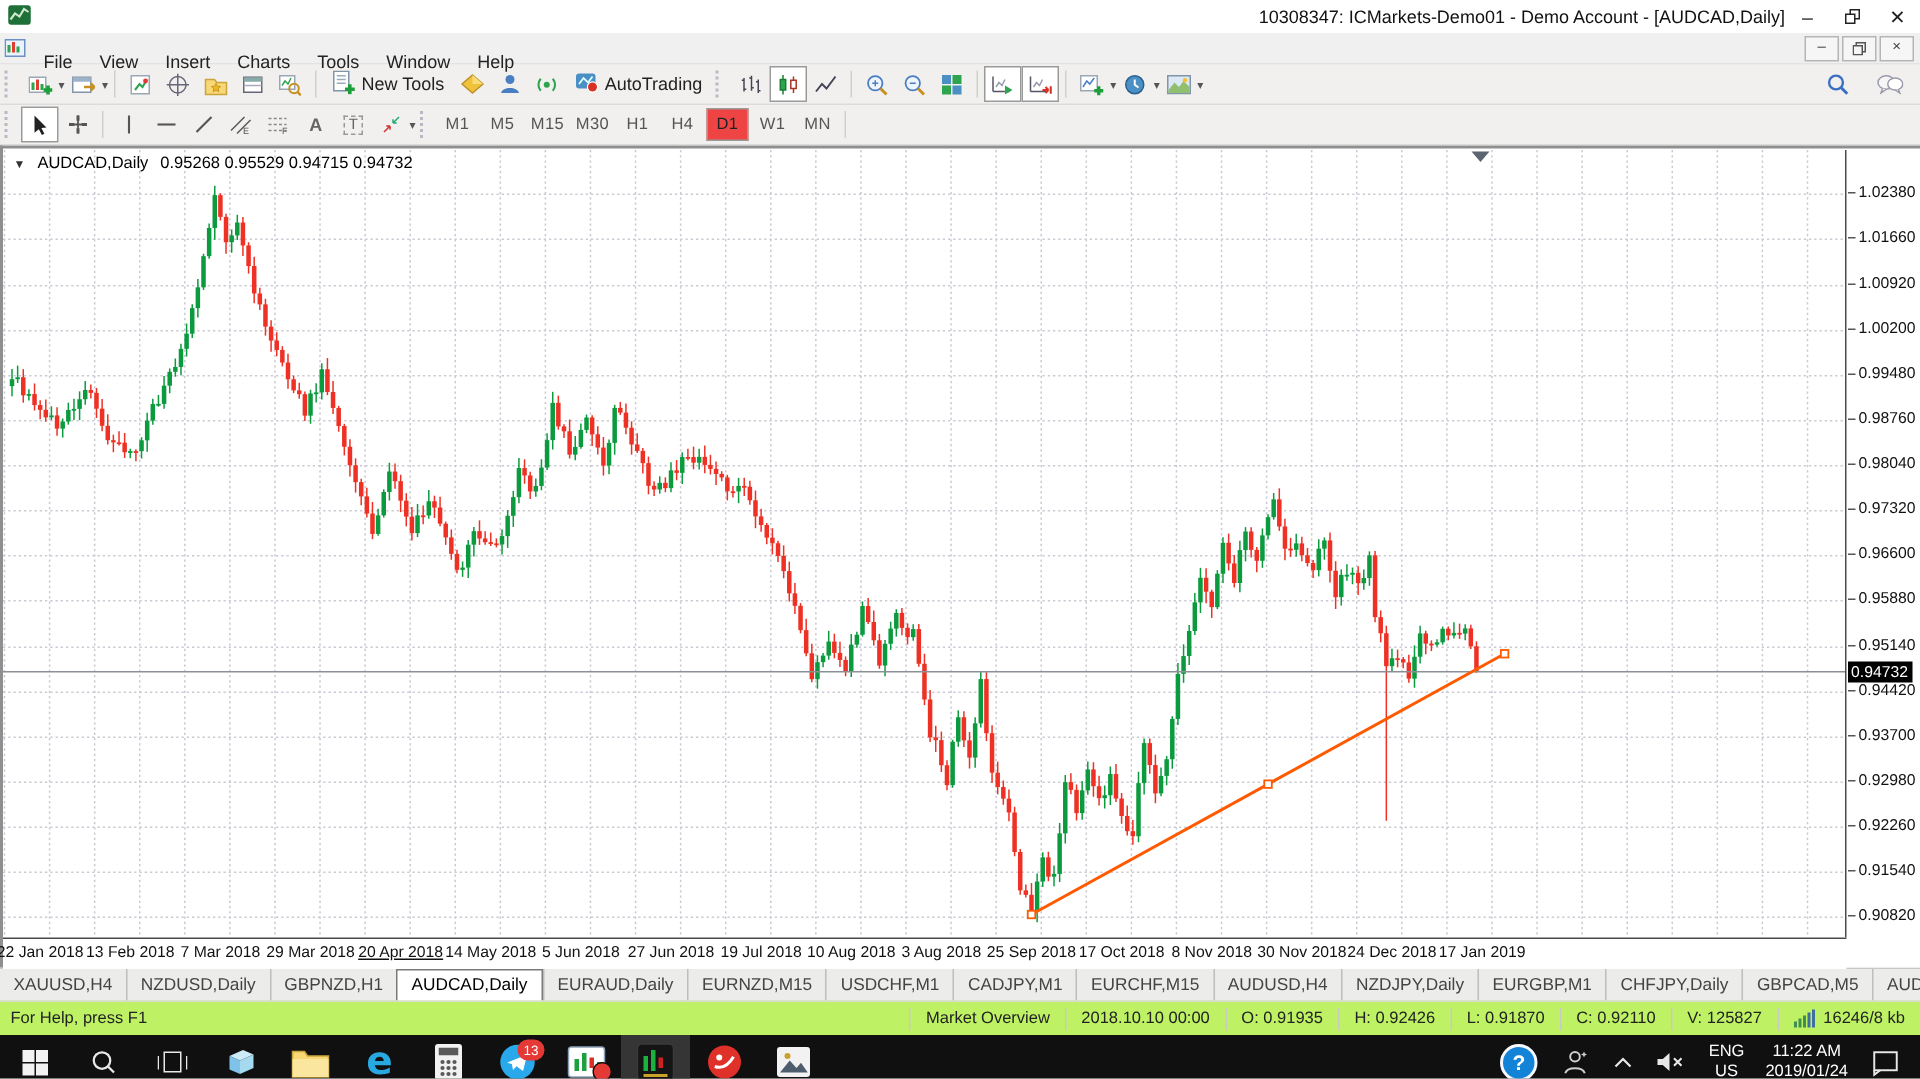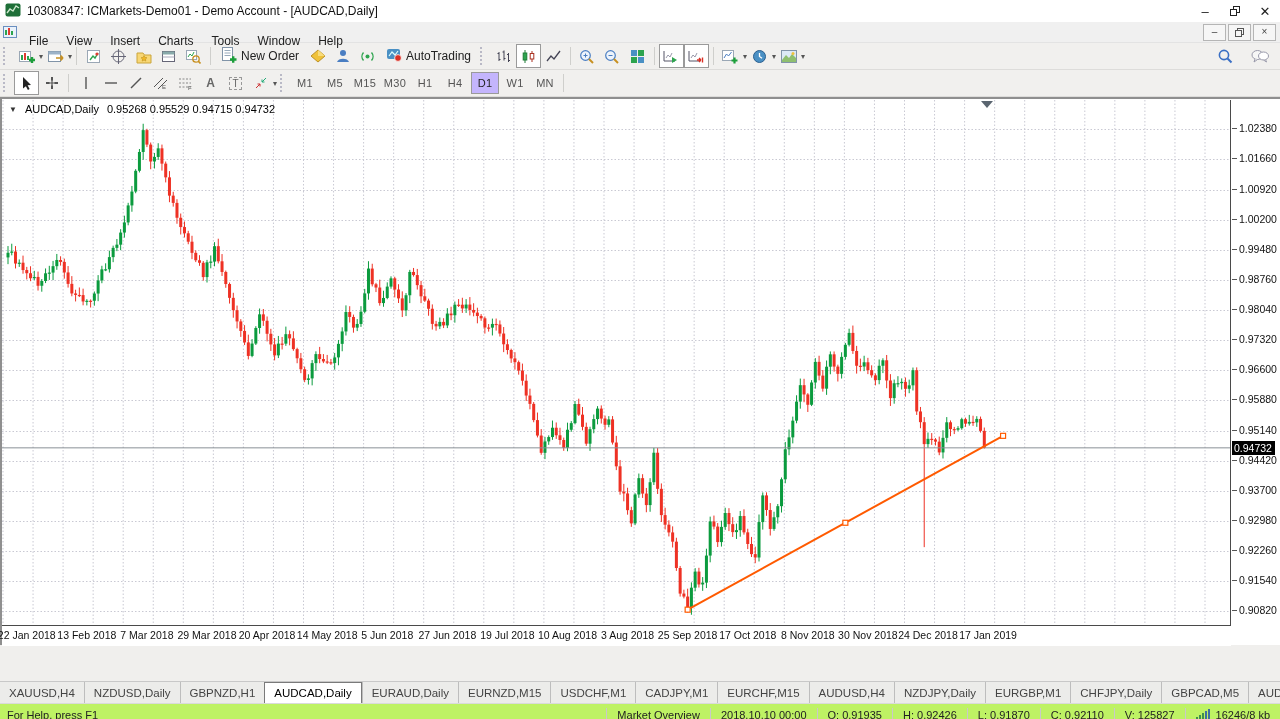--- a/index.html
+++ b/index.html
@@ -1,49 +1,49 @@
 <!DOCTYPE html>
 <html><head>
 <meta charset="utf-8">
 <style>
   html,body{margin:0;padding:0;width:1280px;height:719px;overflow:hidden;
     font-family:"Liberation Sans",sans-serif;background:#f0efed;-webkit-font-smoothing:antialiased;}
   
-  .titlebar{height:22px;background:#fff;display:flex;align-items:center;padding-left:5px;font-size:12px;color:#111;}
+  .titlebar{height:22px;background:#fff;display:flex;align-items:center;padding-left:5px;font-size:12px;color:#111;text-align:right;}
   .titlebar .apptitle{margin-left:6px;flex:1;white-space:nowrap;}
   .winbtn{width:30px;height:22px;display:flex;align-items:center;justify-content:center;color:#222;font-size:13px;}
   
   .menubar{height:20px;background:#f0f0f0;display:flex;align-items:center;font-size:12px;color:#222;border-bottom:1px solid #e3e3e3;}
   .menubar .docicon{width:20px;display:flex;justify-content:center;}
   .menu-item{padding:2px 9px;cursor:default;margin-top:18px;}
   .mdi{margin-left:auto;display:flex;gap:2px;padding-right:4px;}
   .mdibtn{width:21px;height:15px;border:1px solid #b5b5b5;background:#f6f6f6;display:flex;align-items:center;justify-content:center;font-size:10px;color:#444;line-height:1;}
   
   .toolbar{height:26px;background:#f1f0ee;display:flex;align-items:center;border-bottom:1px solid #dddcda;}
   .grip{width:4px;height:18px;border-left:2px dotted #b9b9c6;margin:0 5px 0 3px;}
   .tsep{width:1px;height:18px;background:#cfcfcc;margin:0 4px;}
   .tbtn{min-width:23px;height:22px;display:flex;align-items:center;justify-content:center;border:1px solid transparent;}
   .tbtn.pressed{border:1px solid #9a9a9a;background:#fff;}
   .tlabelbtn{display:flex;align-items:center;gap:4px;padding:0 6px;height:22px;font-size:12px;color:#222;}
   .tfbtn{min-width:26px;height:20px;display:flex;align-items:center;justify-content:center;font-size:11px;color:#555;border:1px solid transparent;letter-spacing:.3px;}
-  .tfbtn.pressed{border:1px solid #9a9a9a;background:#c4b5fd;color:#222;}
+  .tfbtn.pressed{border:1px solid #9a9a9a;background:#ef4444;color:#222;}
   .glyph{font-size:12px;color:#444;}
   
   .chartwin{position:relative;height:548px;background:#fff;border-top:2px solid #8f8f8f;border-left:2px solid #8f8f8f;box-sizing:border-box;}
   #plot-svg{position:absolute;left:0;top:1px;}
   .legend{position:absolute;left:7px;top:4px;font-size:11px;color:#000;display:flex;gap:8px;align-items:center;z-index:5;}
   .legend .caret{font-size:8px;color:#333;}
   .price-axis{position:absolute;top:1px;right:0;width:49px;height:525px;background:#fff;border-left:1px solid #4a4a4a;z-index:4;}
   .plabel{position:absolute;left:8px;font-size:10.5px;color:#111;white-space:nowrap;}
   .plabel::before{content:"";position:absolute;left:-7px;top:6px;width:5px;height:1px;background:#555;}
   .bidbox{position:absolute;left:1px;background:#000;color:#fff;font-size:10.5px;padding:1px 3px 1px 2px;z-index:6;}
   .date-axis{position:absolute;left:0;top:526px;right:49px;height:20px;border-top:1px solid #4a4a4a;background:#fff;}
   .dlabel{position:absolute;top:3px;transform:translateX(-50%);font-size:10.5px;color:#111;white-space:nowrap;}
   
-  .tabbar{height:21px;background:#ececea;display:flex;align-items:stretch;border-top:1px solid #c8c8c8;font-size:11.5px;overflow:hidden;margin-top:36px;}
+  .tabbar{height:21px;background:#ececea;display:flex;align-items:stretch;border-top:1px solid #c8c8c8;font-size:11.5px;overflow:hidden;}
   .tab{display:flex;align-items:center;padding:0 9px;color:#444;white-space:nowrap;}
   .tab + .tab{border-left:1px solid #bdbdbd;}
   .tab.active{background:#fff;border:1px solid #7a7a7a;border-bottom:none;color:#000;}
   
   .statusbar{height:22px;background:#bef264;display:flex;align-items:center;font-size:11px;color:#222;border-top:1px solid #dadada;}
   .statusbar .help{flex:1;padding-left:7px;}
   .seg{padding:0 10px;white-space:nowrap;}
   .ssep{width:1px;height:15px;background:#c9c9c9;}
   .connbars{display:flex;align-items:flex-end;gap:1px;height:12px;margin:0 4px 0 10px;}
   .connbars i{display:block;width:2px;background:#3f8f4f;}
@@ -169,21 +169,21 @@
     </span>
   <span class="tsep"></span>
   <span class="tlabelbtn">
     <span><svg width="16" height="16">
           <rect x="1.5" y="0.5" width="10" height="13" fill="#fff" stroke="#8194a8"></rect>
           <line x1="3.5" y1="3.5" x2="9.5" y2="3.5" stroke="#9ab"></line>
           <line x1="3.5" y1="6" x2="9.5" y2="6" stroke="#9ab"></line>
           <line x1="3.5" y1="8.5" x2="9.5" y2="8.5" stroke="#9ab"></line>
           <path d="M9 12.5h6.5M12.2 9.2v6.6" stroke="#1c9e3a" stroke-width="2.4"></path>
         </svg></span>
-    <span>New Order</span>
+    <span>New Tools</span>
   </span>
   <span class="tbtn">
       <svg width="16" height="14">
         <polygon points="8,1 15,7 8,13 1,7" fill="#f0c239" stroke="#bd922a"></polygon>
         <polygon points="8,1 15,7 8,7" fill="#f8dc7a"></polygon>
       </svg>
     </span>
   <span class="tbtn">
       <svg width="14" height="14">
         <circle cx="7" cy="4" r="3" fill="#4a7ec2"></circle>
@@ -988,21 +988,21 @@
       <span class="plabel" style="top: 443.903px;">0.92260</span>
       <span class="plabel" style="top: 473.92px;">0.91540</span>
       <span class="plabel" style="top: 503.936px;">0.90820</span>
       <span class="bidbox" style="top: 340.845px;">0.94732</span>
     </div>
   <div class="date-axis">
       <span class="dlabel" style="left: 24.775px;">22 Jan 2018</span>
       <span class="dlabel" style="left: 84.855px;">13 Feb 2018</span>
       <span class="dlabel" style="left: 144.935px;">7 Mar 2018</span>
       <span class="dlabel" style="left: 205.015px;">29 Mar 2018</span>
-      <span class="dlabel" style="left: 265.095px;">20 Apr 2018</span>
+      <span class="dlabel" style="left: 265.095px; text-decoration: underline;">20 Apr 2018</span>
       <span class="dlabel" style="left: 325.175px;">14 May 2018</span>
       <span class="dlabel" style="left: 385.255px;">5 Jun 2018</span>
       <span class="dlabel" style="left: 445.335px;">27 Jun 2018</span>
       <span class="dlabel" style="left: 505.415px;">19 Jul 2018</span>
       <span class="dlabel" style="left: 565.495px;">10 Aug 2018</span>
       <span class="dlabel" style="left: 625.575px;">3 Aug 2018</span>
       <span class="dlabel" style="left: 685.655px;">25 Sep 2018</span>
       <span class="dlabel" style="left: 745.735px;">17 Oct 2018</span>
       <span class="dlabel" style="left: 805.815px;">8 Nov 2018</span>
       <span class="dlabel" style="left: 865.895px;">30 Nov 2018</span>

